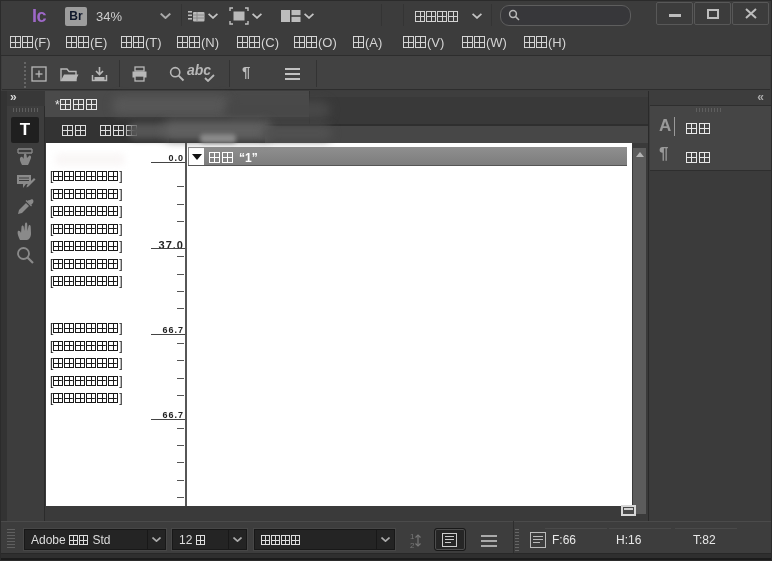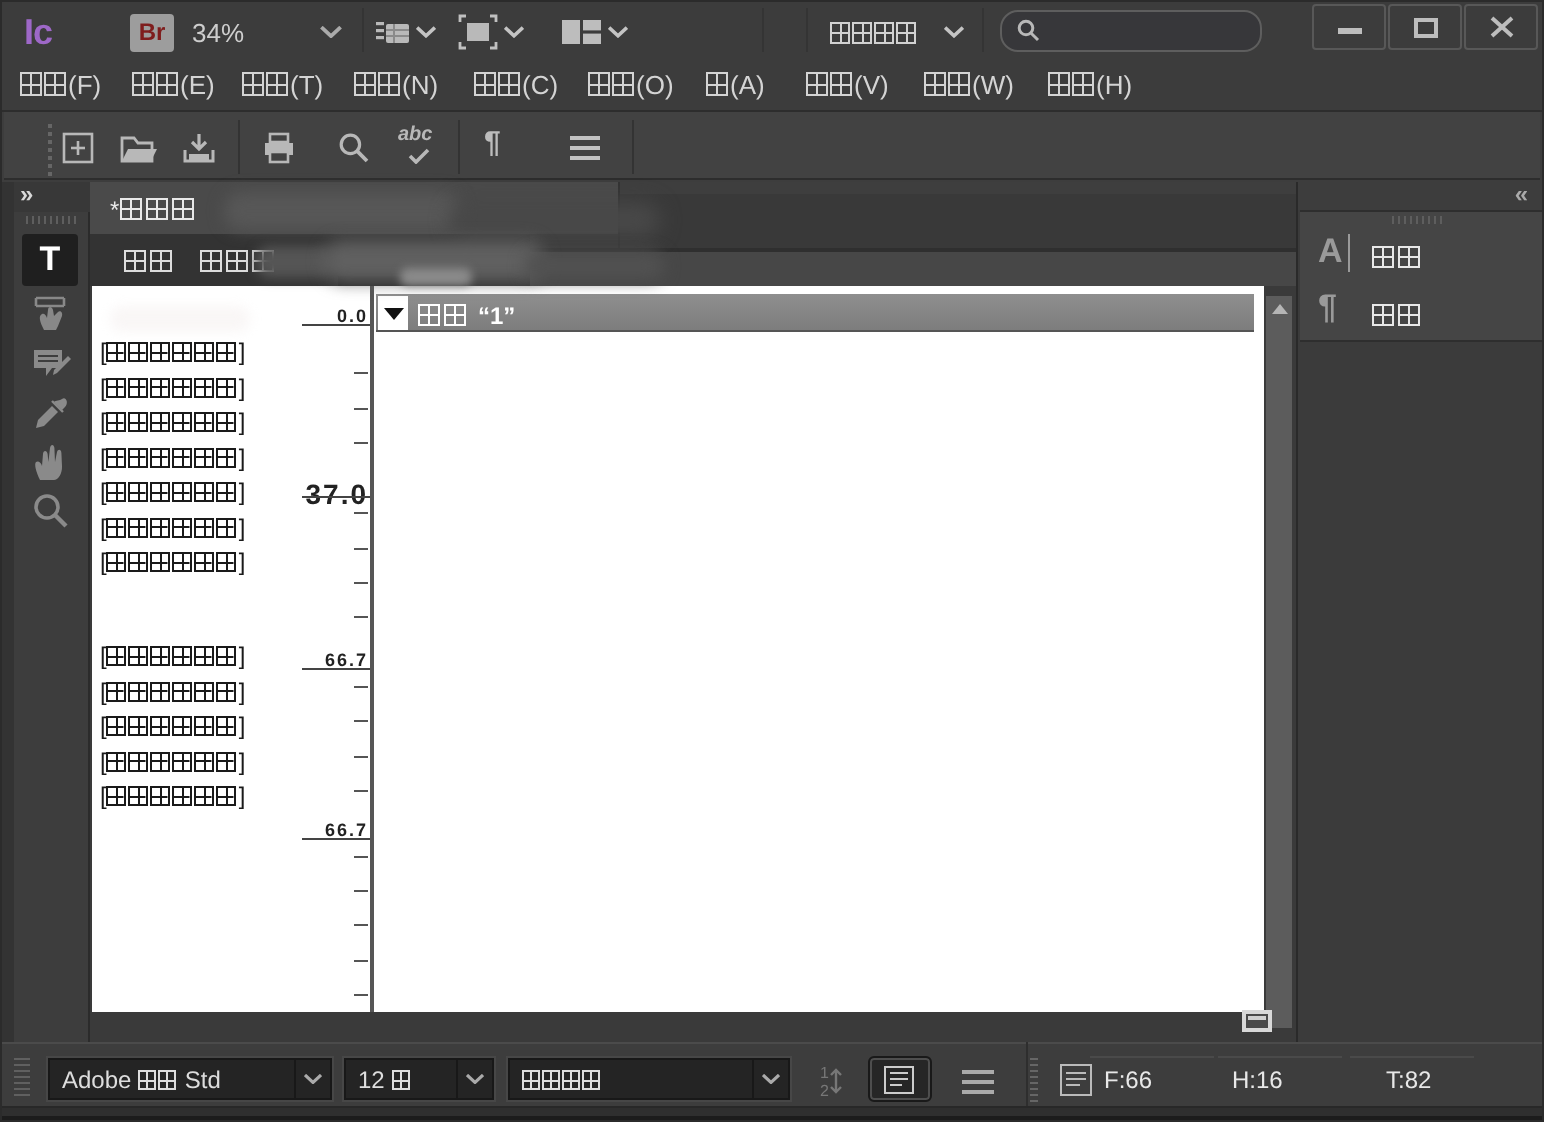--- a/index.html
+++ b/index.html
@@ -9,22 +9,22 @@
  background:linear-gradient(currentColor,currentColor) center/100% 1px no-repeat,
             linear-gradient(currentColor,currentColor) center/1px 100% no-repeat;}
 .m i.c{width:11px;height:12px;margin-right:1px}      
 .t12 i.c{width:11px;height:11px;margin-right:2px}    
 .jf i.c{width:10px;height:11px;margin-right:1px}
 .pk i.c{width:9.5px;height:10px;margin-right:1.5px}      
 .sb i.c{width:9px;height:10px;margin-right:1px}
 </style></head>
 <body>
 <div class="abs" style="left:0;top:0;width:772px;height:29px;background:#3c3c3c"></div>
-<div class="abs" style="left:12px;top:6px;width:28px;height:20px;color:#9e68c8;font-size:18px;font-weight:bold;letter-spacing:-0.5px">Ic</div>
-<div class="abs" style="left:65px;top:7px;width:22px;height:19px;background:#9d9d9d;border-radius:2px;color:#7f1d1d;font-size:12px;font-weight:bold;text-align:center;line-height:19px">Br</div>
+<div class="abs" style="left:32px;top:6px;width:28px;height:20px;color:#9e68c8;font-size:18px;font-weight:bold;letter-spacing:-0.5px">Ic</div>
+<div class="abs" style="left:65px;top:7px;width:22px;height:19px;background:#9d9d9d;border-radius:2px;color:#0f172a;font-size:12px;font-weight:bold;text-align:center;line-height:19px">Br</div>
 <div class="abs" style="left:96px;top:9px;color:#cdcdcd;font-size:13px">34%</div>
 <div class="abs" style="left:160px;top:13px">
     <svg width="11" height="6" viewBox="0 0 9 5" style="display:block">
       <polyline points="0.5,0.5 4.5,4.2 8.5,0.5" fill="none" stroke="#aaaaaa" stroke-width="1.6"></polyline>
     </svg>
   </div>
 <svg class="abs" style="left:188px;top:10px" width="17" height="12" viewBox="0 0 17 12">
 <g fill="#b9b9b9">
       <rect x="0" y="1" width="4" height="1.6"></rect>
       <rect x="0" y="4.5" width="4" height="1.6"></rect>
@@ -126,21 +126,21 @@
 <div class="abs" style="left:119px;top:60px;width:1px;height:27px;background:#333"></div>
 <svg class="abs" style="left:131px;top:66px" width="17" height="16" viewBox="0 0 17 16">
     <rect x="4" y="1" width="9" height="4" fill="none" stroke="#b8b8b8" stroke-width="1.3"></rect>
     <rect x="1.5" y="5.5" width="14" height="6" fill="#b8b8b8" stroke="none"></rect>
     <rect x="4" y="10" width="9" height="5" fill="#424242" stroke="#b8b8b8" stroke-width="1.3"></rect>
   </svg>
 <svg class="abs" style="left:169px;top:66px" width="16" height="16" viewBox="0 0 16 16">
     <circle cx="6.2" cy="6.2" r="4.6" fill="none" stroke="#b8b8b8" stroke-width="1.6"></circle>
     <line x1="9.6" y1="9.6" x2="14.5" y2="14.5" stroke="#b8b8b8" stroke-width="1.9"></line>
   </svg>
-<div class="abs" style="left:199px;top:62px;color:#b8b8b8;font-size:10px;font-weight:bold;font-style:italic">abc</div>
+<div class="abs" style="left:187px;top:62px;color:#b8b8b8;font-size:14px;font-weight:bold;font-style:italic">abc</div>
 <svg class="abs" style="left:204px;top:74px" width="11" height="8" viewBox="0 0 11 8">
     <polyline points="1,4 4,7 10,1" fill="none" stroke="#b8b8b8" stroke-width="1.8"></polyline>
   </svg>
 <div class="abs" style="left:229px;top:60px;width:1px;height:27px;background:#333"></div>
 <div class="abs" style="left:242px;top:63px;color:#bdbdbd;font-size:15px;font-weight:bold">¶</div>
 <div class="abs" style="left:285px;top:68px;width:15px;height:2px;background:#c2c2c2;box-shadow:0 5px 0 #c2c2c2,0 10px 0 #c2c2c2"></div>
 <div class="abs" style="left:316px;top:60px;width:1px;height:27px;background:#333"></div>
 <div class="abs" style="left:0;top:91px;width:772px;height:430px;background:#3a3a3a"></div>
 <div class="abs" style="left:0;top:91px;width:7px;height:430px;background:#333"></div>
 <div class="abs" style="left:7px;top:91px;width:38px;height:430px;background:#3d3d3d;border-right:1px solid #2b2b2b"></div>
@@ -195,21 +195,21 @@
 <div class="abs pk" style="left:50px;top:239px;color:#1a1a1a;font-size:12px">[<i class="c"></i><i class="c"></i><i class="c"></i><i class="c"></i><i class="c"></i><i class="c"></i>]</div>
 <div class="abs pk" style="left:50px;top:256.5px;color:#1a1a1a;font-size:12px">[<i class="c"></i><i class="c"></i><i class="c"></i><i class="c"></i><i class="c"></i><i class="c"></i>]</div>
 <div class="abs pk" style="left:50px;top:274px;color:#1a1a1a;font-size:12px">[<i class="c"></i><i class="c"></i><i class="c"></i><i class="c"></i><i class="c"></i><i class="c"></i>]</div>
 <div class="abs pk" style="left:50px;top:321px;color:#1a1a1a;font-size:12px">[<i class="c"></i><i class="c"></i><i class="c"></i><i class="c"></i><i class="c"></i><i class="c"></i>]</div>
 <div class="abs pk" style="left:50px;top:338.5px;color:#1a1a1a;font-size:12px">[<i class="c"></i><i class="c"></i><i class="c"></i><i class="c"></i><i class="c"></i><i class="c"></i>]</div>
 <div class="abs pk" style="left:50px;top:356px;color:#1a1a1a;font-size:12px">[<i class="c"></i><i class="c"></i><i class="c"></i><i class="c"></i><i class="c"></i><i class="c"></i>]</div>
 <div class="abs pk" style="left:50px;top:373.5px;color:#1a1a1a;font-size:12px">[<i class="c"></i><i class="c"></i><i class="c"></i><i class="c"></i><i class="c"></i><i class="c"></i>]</div>
 <div class="abs pk" style="left:50px;top:391px;color:#1a1a1a;font-size:12px">[<i class="c"></i><i class="c"></i><i class="c"></i><i class="c"></i><i class="c"></i><i class="c"></i>]</div>
 <div class="abs" style="left:140px;top:153px;width:44px;text-align:right;color:#222;font-size:9px;font-weight:bold;letter-spacing:1px">0.0</div>
 <div class="abs" style="left:151px;top:162px;width:35px;height:1px;background:#444"></div>
-<div class="abs" style="left:140px;top:239px;width:44px;text-align:right;color:#222;font-size:14px;font-weight:bold;letter-spacing:1px">37.0</div>
+<div class="abs" style="left:140px;top:239px;width:44px;text-align:right;color:#222;font-size:11px;font-weight:bold;letter-spacing:1px">37.0</div>
 <div class="abs" style="left:151px;top:248px;width:35px;height:1px;background:#444"></div>
 <div class="abs" style="left:140px;top:325px;width:44px;text-align:right;color:#222;font-size:9px;font-weight:bold;letter-spacing:1px">66.7</div>
 <div class="abs" style="left:151px;top:334px;width:35px;height:1px;background:#444"></div>
 <div class="abs" style="left:140px;top:410px;width:44px;text-align:right;color:#222;font-size:9px;font-weight:bold;letter-spacing:1px">66.7</div>
 <div class="abs" style="left:151px;top:419px;width:35px;height:1px;background:#444"></div>
 <div class="abs" style="left:177px;top:186px;width:7px;height:1px;background:#555"></div>
 <div class="abs" style="left:177px;top:204px;width:7px;height:1px;background:#555"></div>
 <div class="abs" style="left:177px;top:221px;width:7px;height:1px;background:#555"></div>
 <div class="abs" style="left:177px;top:256px;width:7px;height:1px;background:#555"></div>
 <div class="abs" style="left:177px;top:274px;width:7px;height:1px;background:#555"></div>

